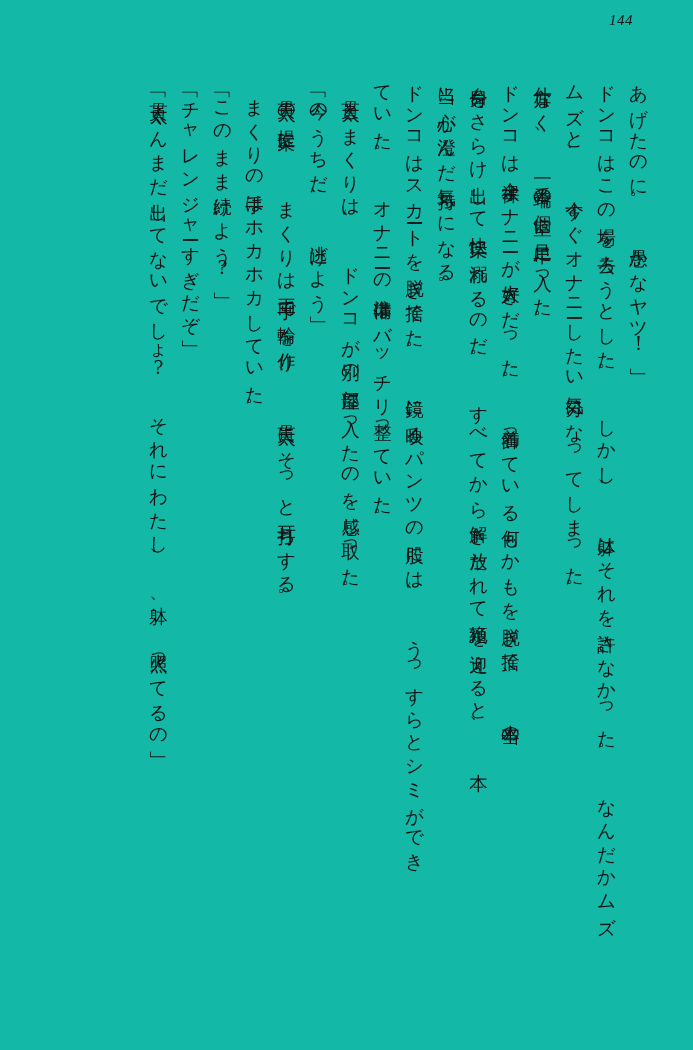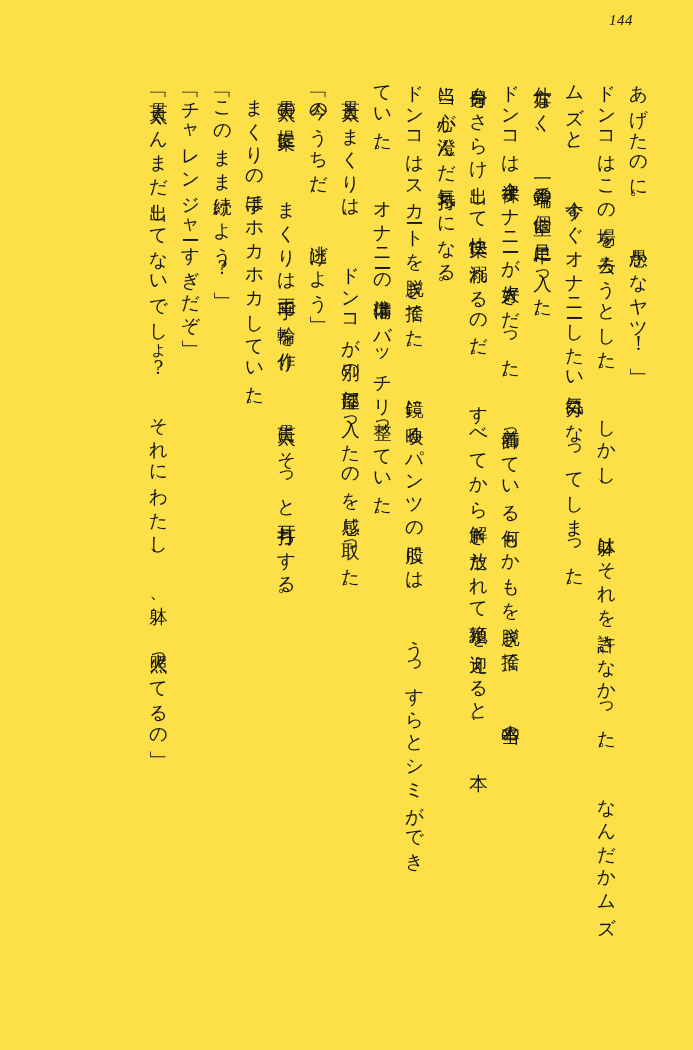--- a/index.html
+++ b/index.html
@@ -7,21 +7,21 @@
     padding: 0;
     background: #ffffff;
   }
   body {
     font-family: "Liberation Serif", "DejaVu Serif", serif;
   }
   .page {
     position: relative;
     width: 693px;
     height: 1050px;
-    background: #fde047;
+    background: #14b8a6;
     overflow: hidden;
     box-sizing: border-box;
   }
   .page-number {
     position: absolute;
     top: 12px;
     right: 60px;
     font-size: 15px;
     font-style: italic;
     color: #1a1a1a;

